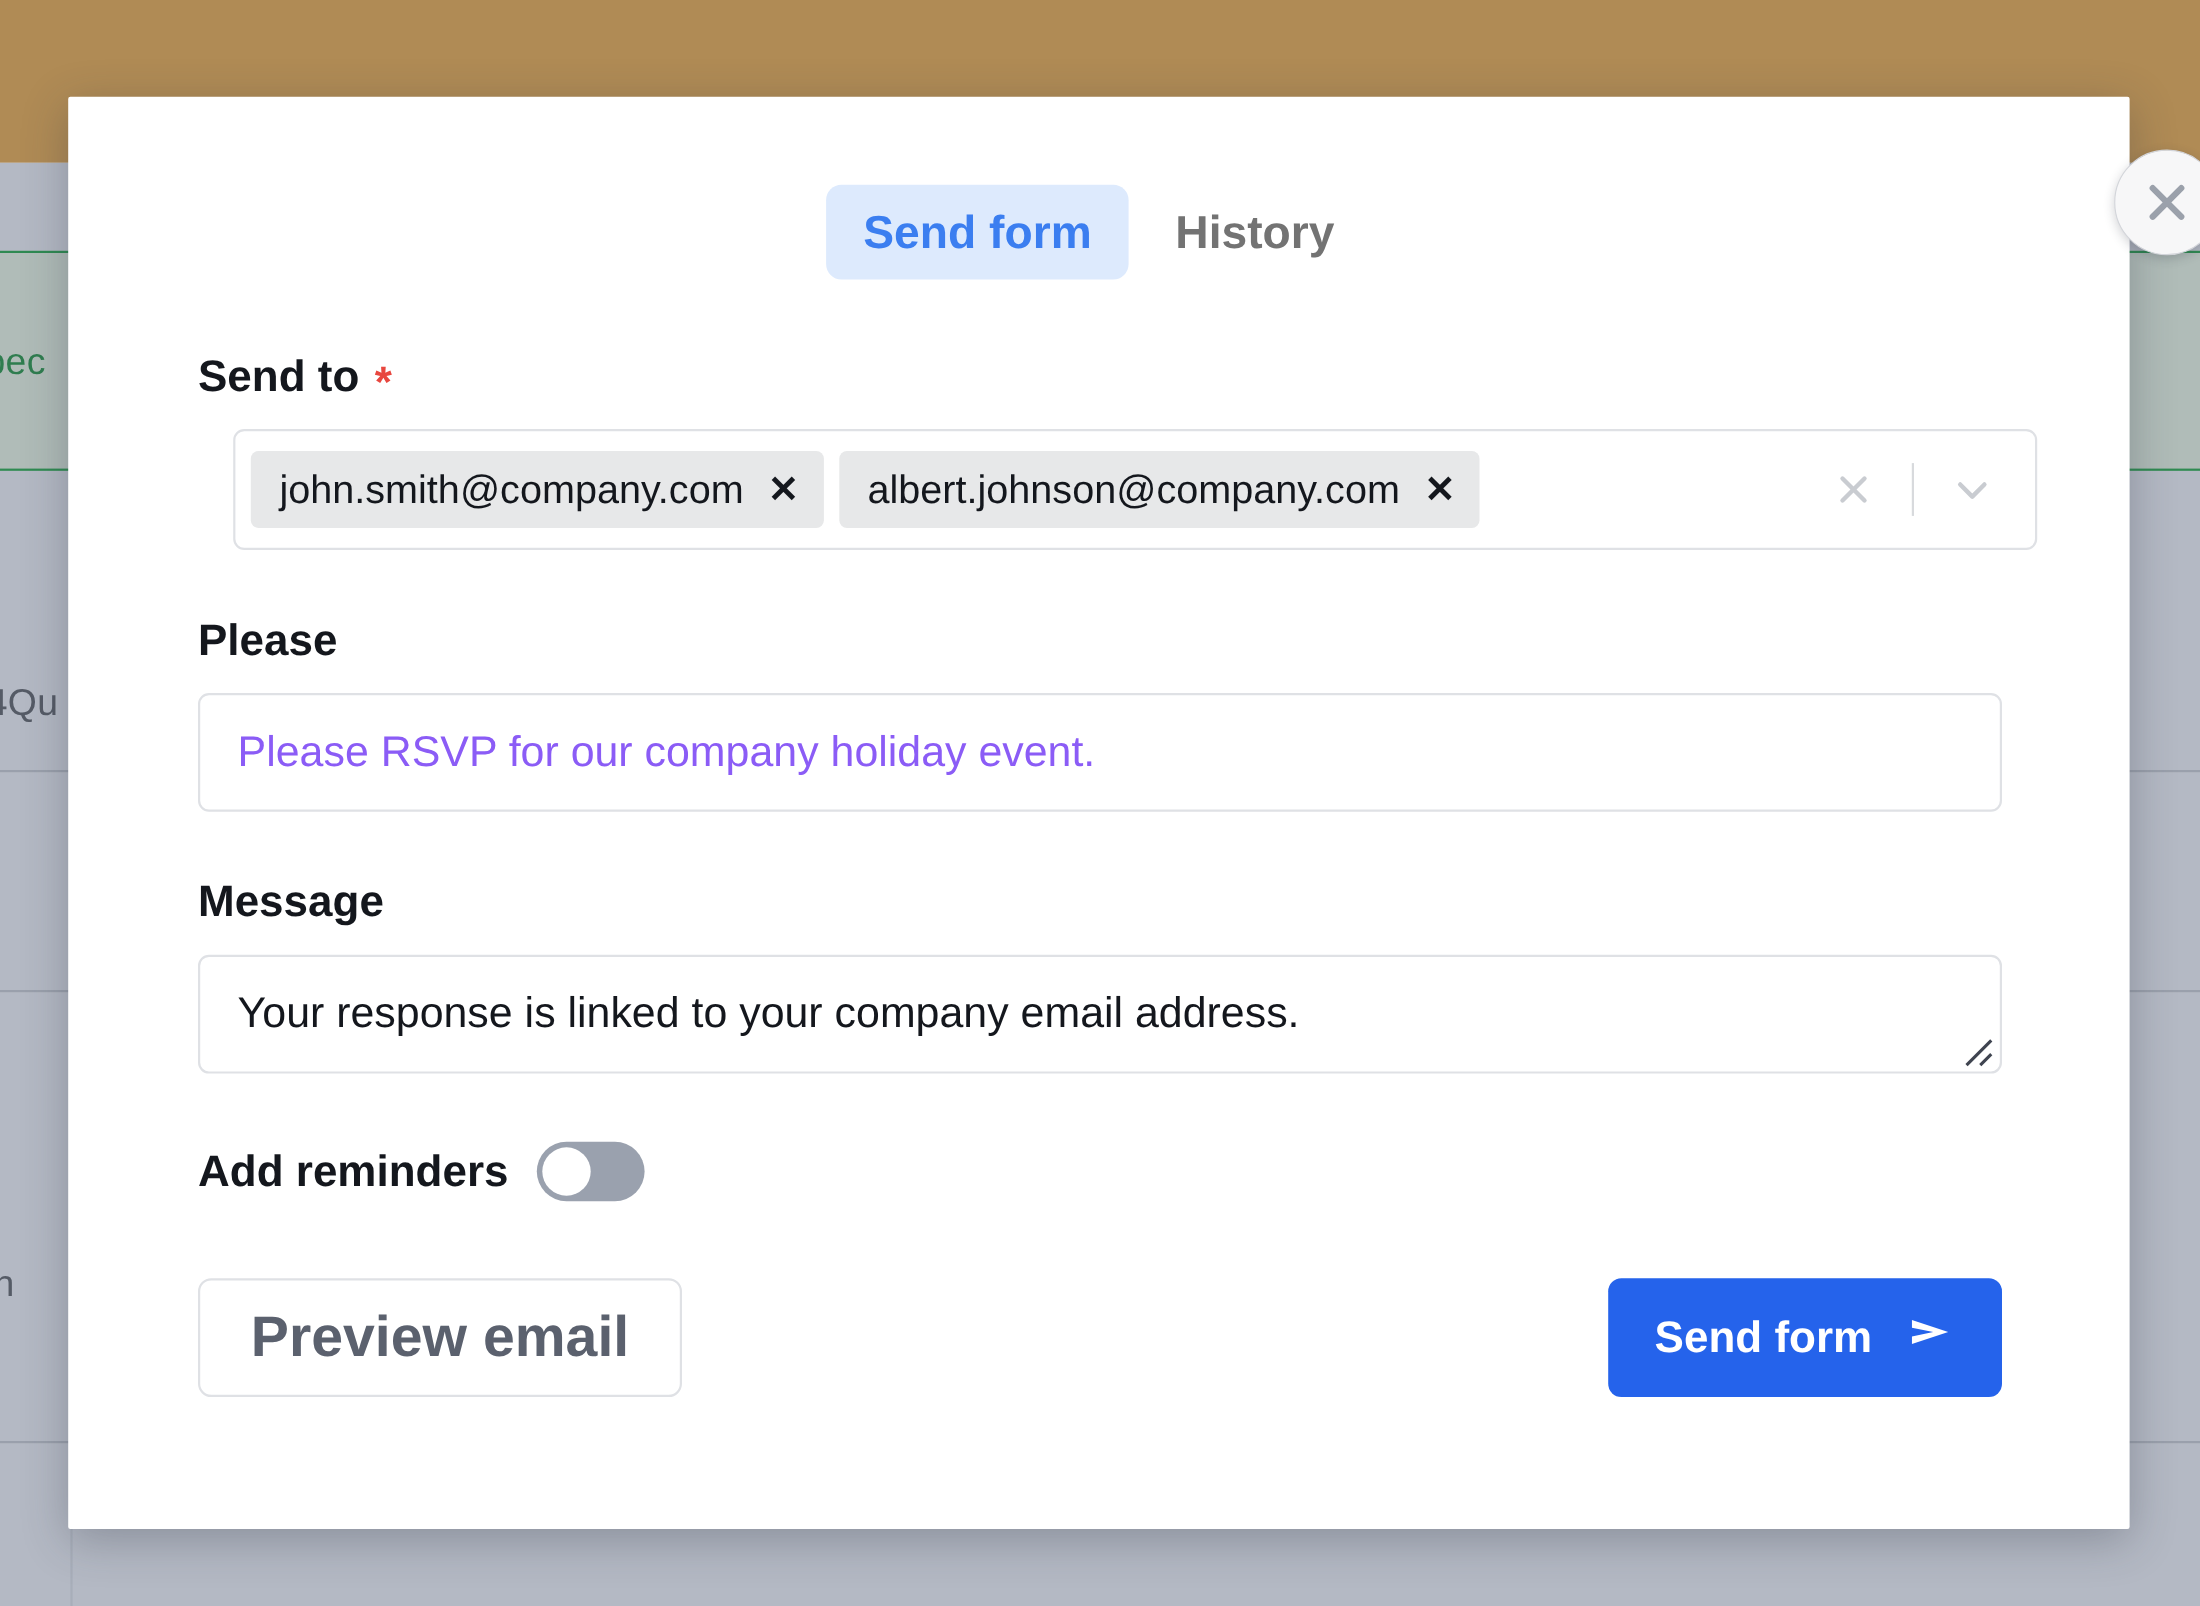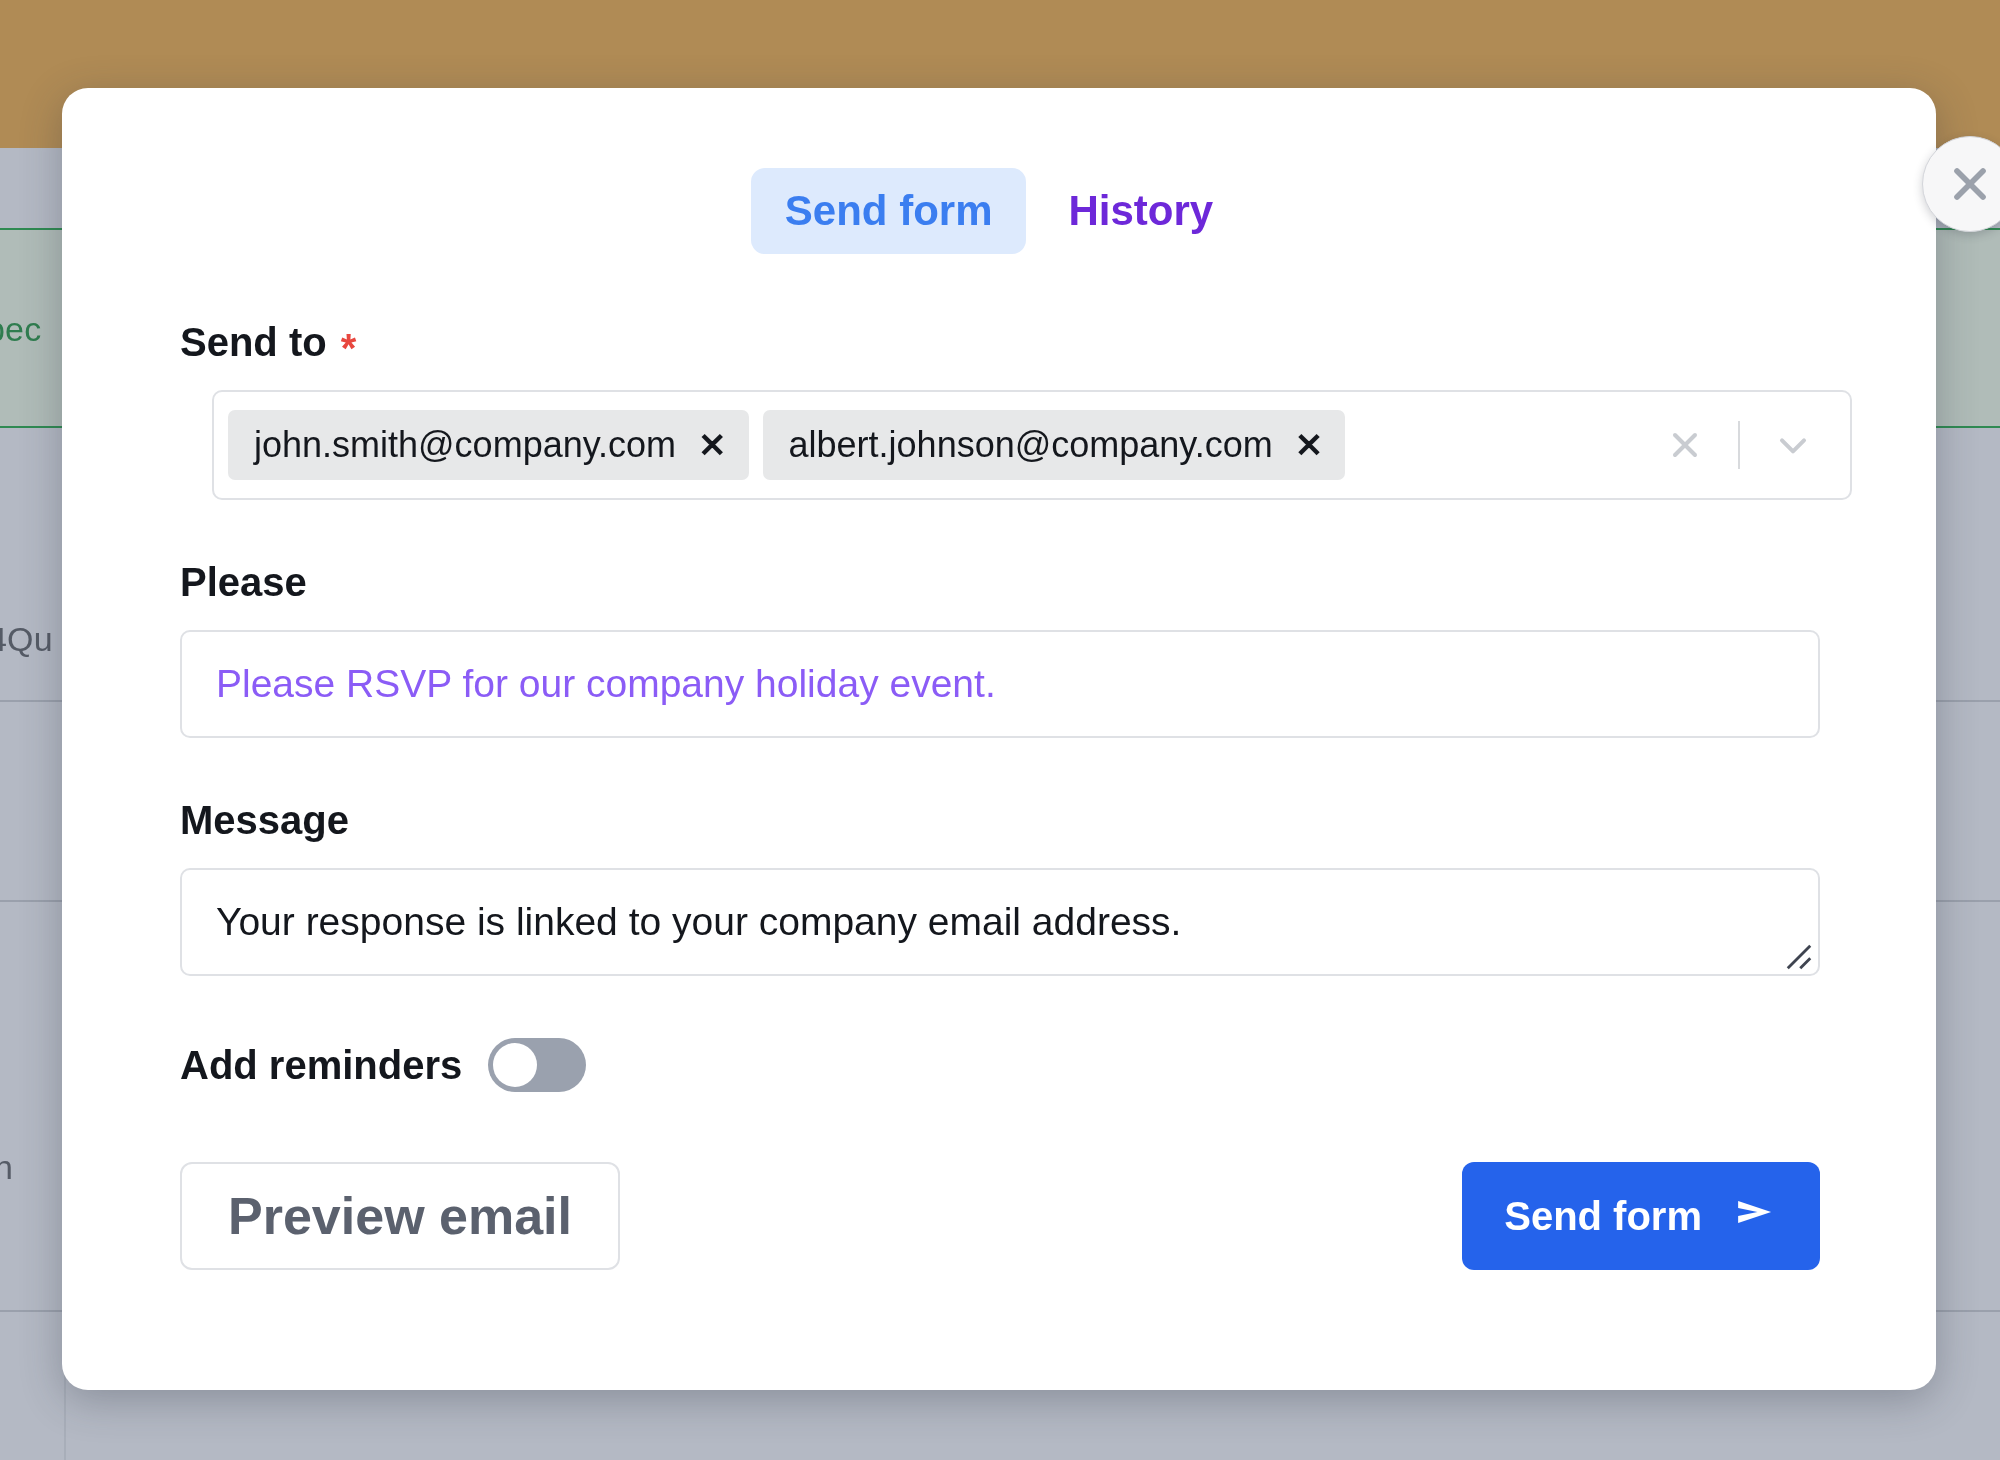--- a/index.html
+++ b/index.html
@@ -84,21 +84,21 @@
   }
 
   
   .modal {
     position: absolute;
     left: 62px;
     top: 88px;
     width: 1874px;
     height: 1302px;
     background: #ffffff;
-    border-radius: 26px;
+    border-radius: 2px;
     box-shadow: 0 10px 42px rgba(40,45,60,0.30);
     box-sizing: border-box;
   }
 
   .close-button {
     position: absolute;
     left: 1860px;
     top: 48px;
     width: 96px;
     height: 96px;
@@ -124,21 +124,21 @@
     display: flex;
     justify-content: center;
     align-items: center;
     gap: 8px;
   }
   .tab {
     font-size: 42px;
     font-weight: 700;
     padding: 22px 34px;
     border-radius: 14px;
-    color: #6d28d9;
+    color: #737373;
     cursor: pointer;
     white-space: nowrap;
     line-height: 1;
   }
   .tab.active {
     background: #ddeafd;
     color: #3b7ef0;
   }
 
   

